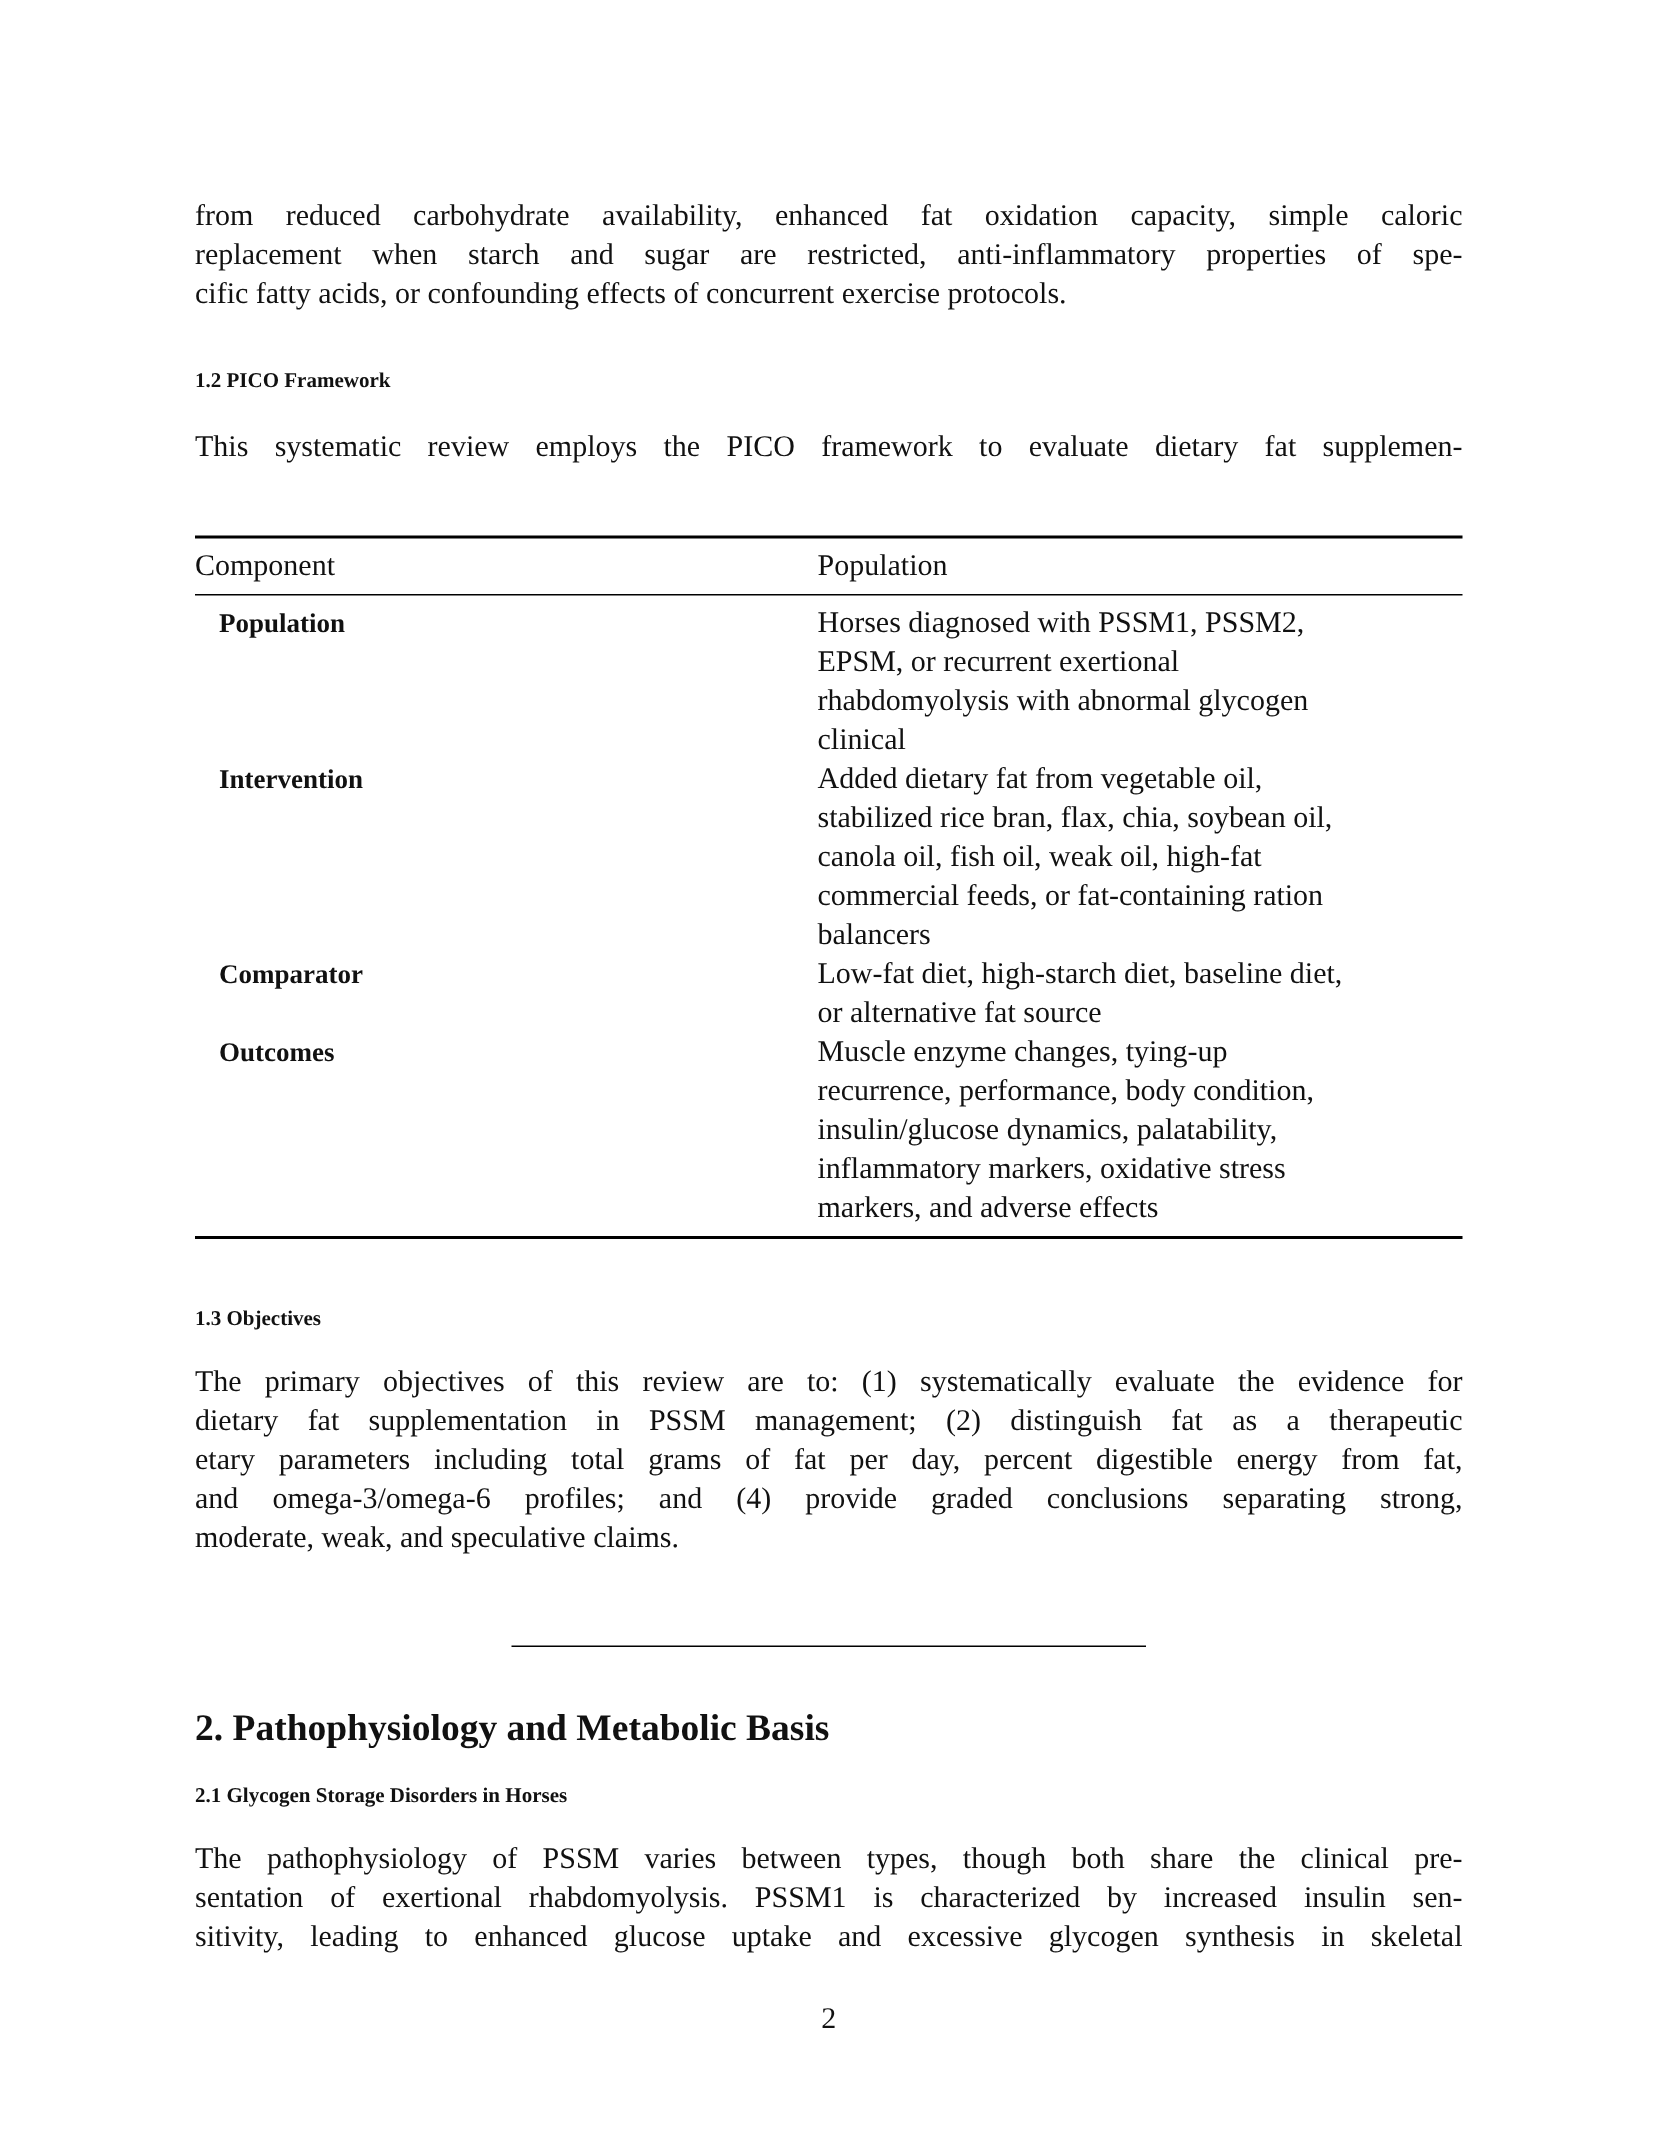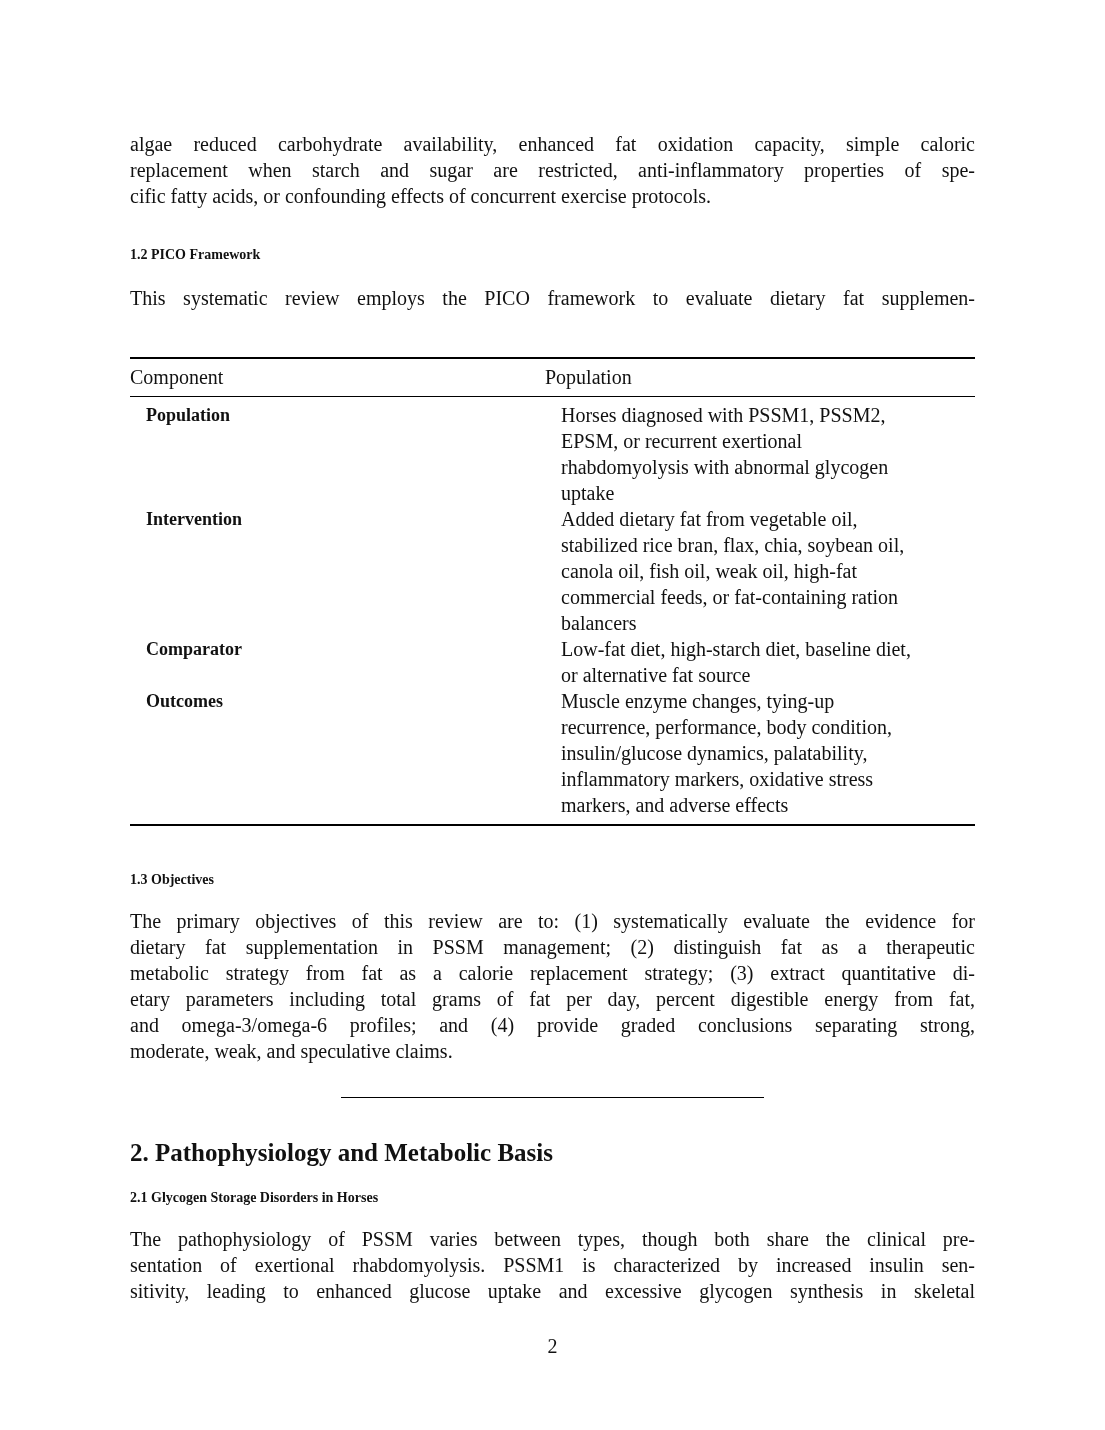--- a/index.html
+++ b/index.html
@@ -93,21 +93,20 @@
       position: absolute;
       left: 415px;
       width: 430px;
       font-size: 20px;
       line-height: 26px;
     }
     .cell-def .dl {
       display: block;
       white-space: nowrap;
       height: 26px;
-      margin-left: 16px;
     }
     .separator {
       position: absolute;
       left: 211px;
       top: 1097px;
       width: 423px;
       height: 1px;
       background: #000;
     }
     .page-number {
@@ -119,21 +118,21 @@
       font-size: 20px;
       line-height: 26px;
     }
   </style>
 </head>
 <body>
 
 <div class="page">
 
   <div class="para" style="top:131px;">
-    <span class="line">algae reduced carbohydrate availability, enhanced fat oxidation capacity, simple caloric</span>
+    <span class="line">from reduced carbohydrate availability, enhanced fat oxidation capacity, simple caloric</span>
     <span class="line">replacement when starch and sugar are restricted, anti-inflammatory properties of spe-</span>
     <span class="line last">cific fatty acids, or confounding effects of concurrent exercise protocols.</span>
   </div>
 
   <div class="subhead" style="top:243px;">1.2 PICO Framework</div>
 
   <div class="para" style="top:285px;">
     <span class="line">This systematic review employs the PICO framework to evaluate dietary fat supplemen-</span>
   </div>
 
@@ -144,21 +143,21 @@
     <div class="th" style="left:415px; top:7px;">Population</div>
 
     <div class="rule-thin" style="top:39px;"></div>
 
     <div>
       <div class="cell-label" style="top:45px;">Population</div>
       <div class="cell-def" style="top:45px;">
         <span class="dl">Horses diagnosed with PSSM1, PSSM2,</span>
         <span class="dl">EPSM, or recurrent exertional</span>
         <span class="dl">rhabdomyolysis with abnormal glycogen</span>
-        <span class="dl">uptake</span>
+        <span class="dl">clinical</span>
       </div>
     </div>
 
     <div>
       <div class="cell-label" style="top:149px;">Intervention</div>
       <div class="cell-def" style="top:149px;">
         <span class="dl">Added dietary fat from vegetable oil,</span>
         <span class="dl">stabilized rice bran, flax, chia, soybean oil,</span>
         <span class="dl">canola oil, fish oil, weak oil, high-fat</span>
         <span class="dl">commercial feeds, or fat-containing ration</span>
@@ -186,21 +185,20 @@
     </div>
 
     <div class="rule-thick" style="top:467px;"></div>
   </div>
 
   <div class="subhead" style="top:868px;">1.3 Objectives</div>
 
   <div class="para" style="top:908px;">
     <span class="line">The primary objectives of this review are to: (1) systematically evaluate the evidence for</span>
     <span class="line">dietary fat supplementation in PSSM management; (2) distinguish fat as a therapeutic</span>
-    <span class="line">metabolic strategy from fat as a calorie replacement strategy; (3) extract quantitative di-</span>
     <span class="line">etary parameters including total grams of fat per day, percent digestible energy from fat,</span>
     <span class="line">and omega-3/omega-6 profiles; and (4) provide graded conclusions separating strong,</span>
     <span class="line last">moderate, weak, and speculative claims.</span>
   </div>
 
   <div class="separator"></div>
 
   <div class="section-head" style="top:1138px;">2. Pathophysiology and Metabolic Basis</div>
 
   <div class="subhead" style="top:1186px;">2.1 Glycogen Storage Disorders in Horses</div>

